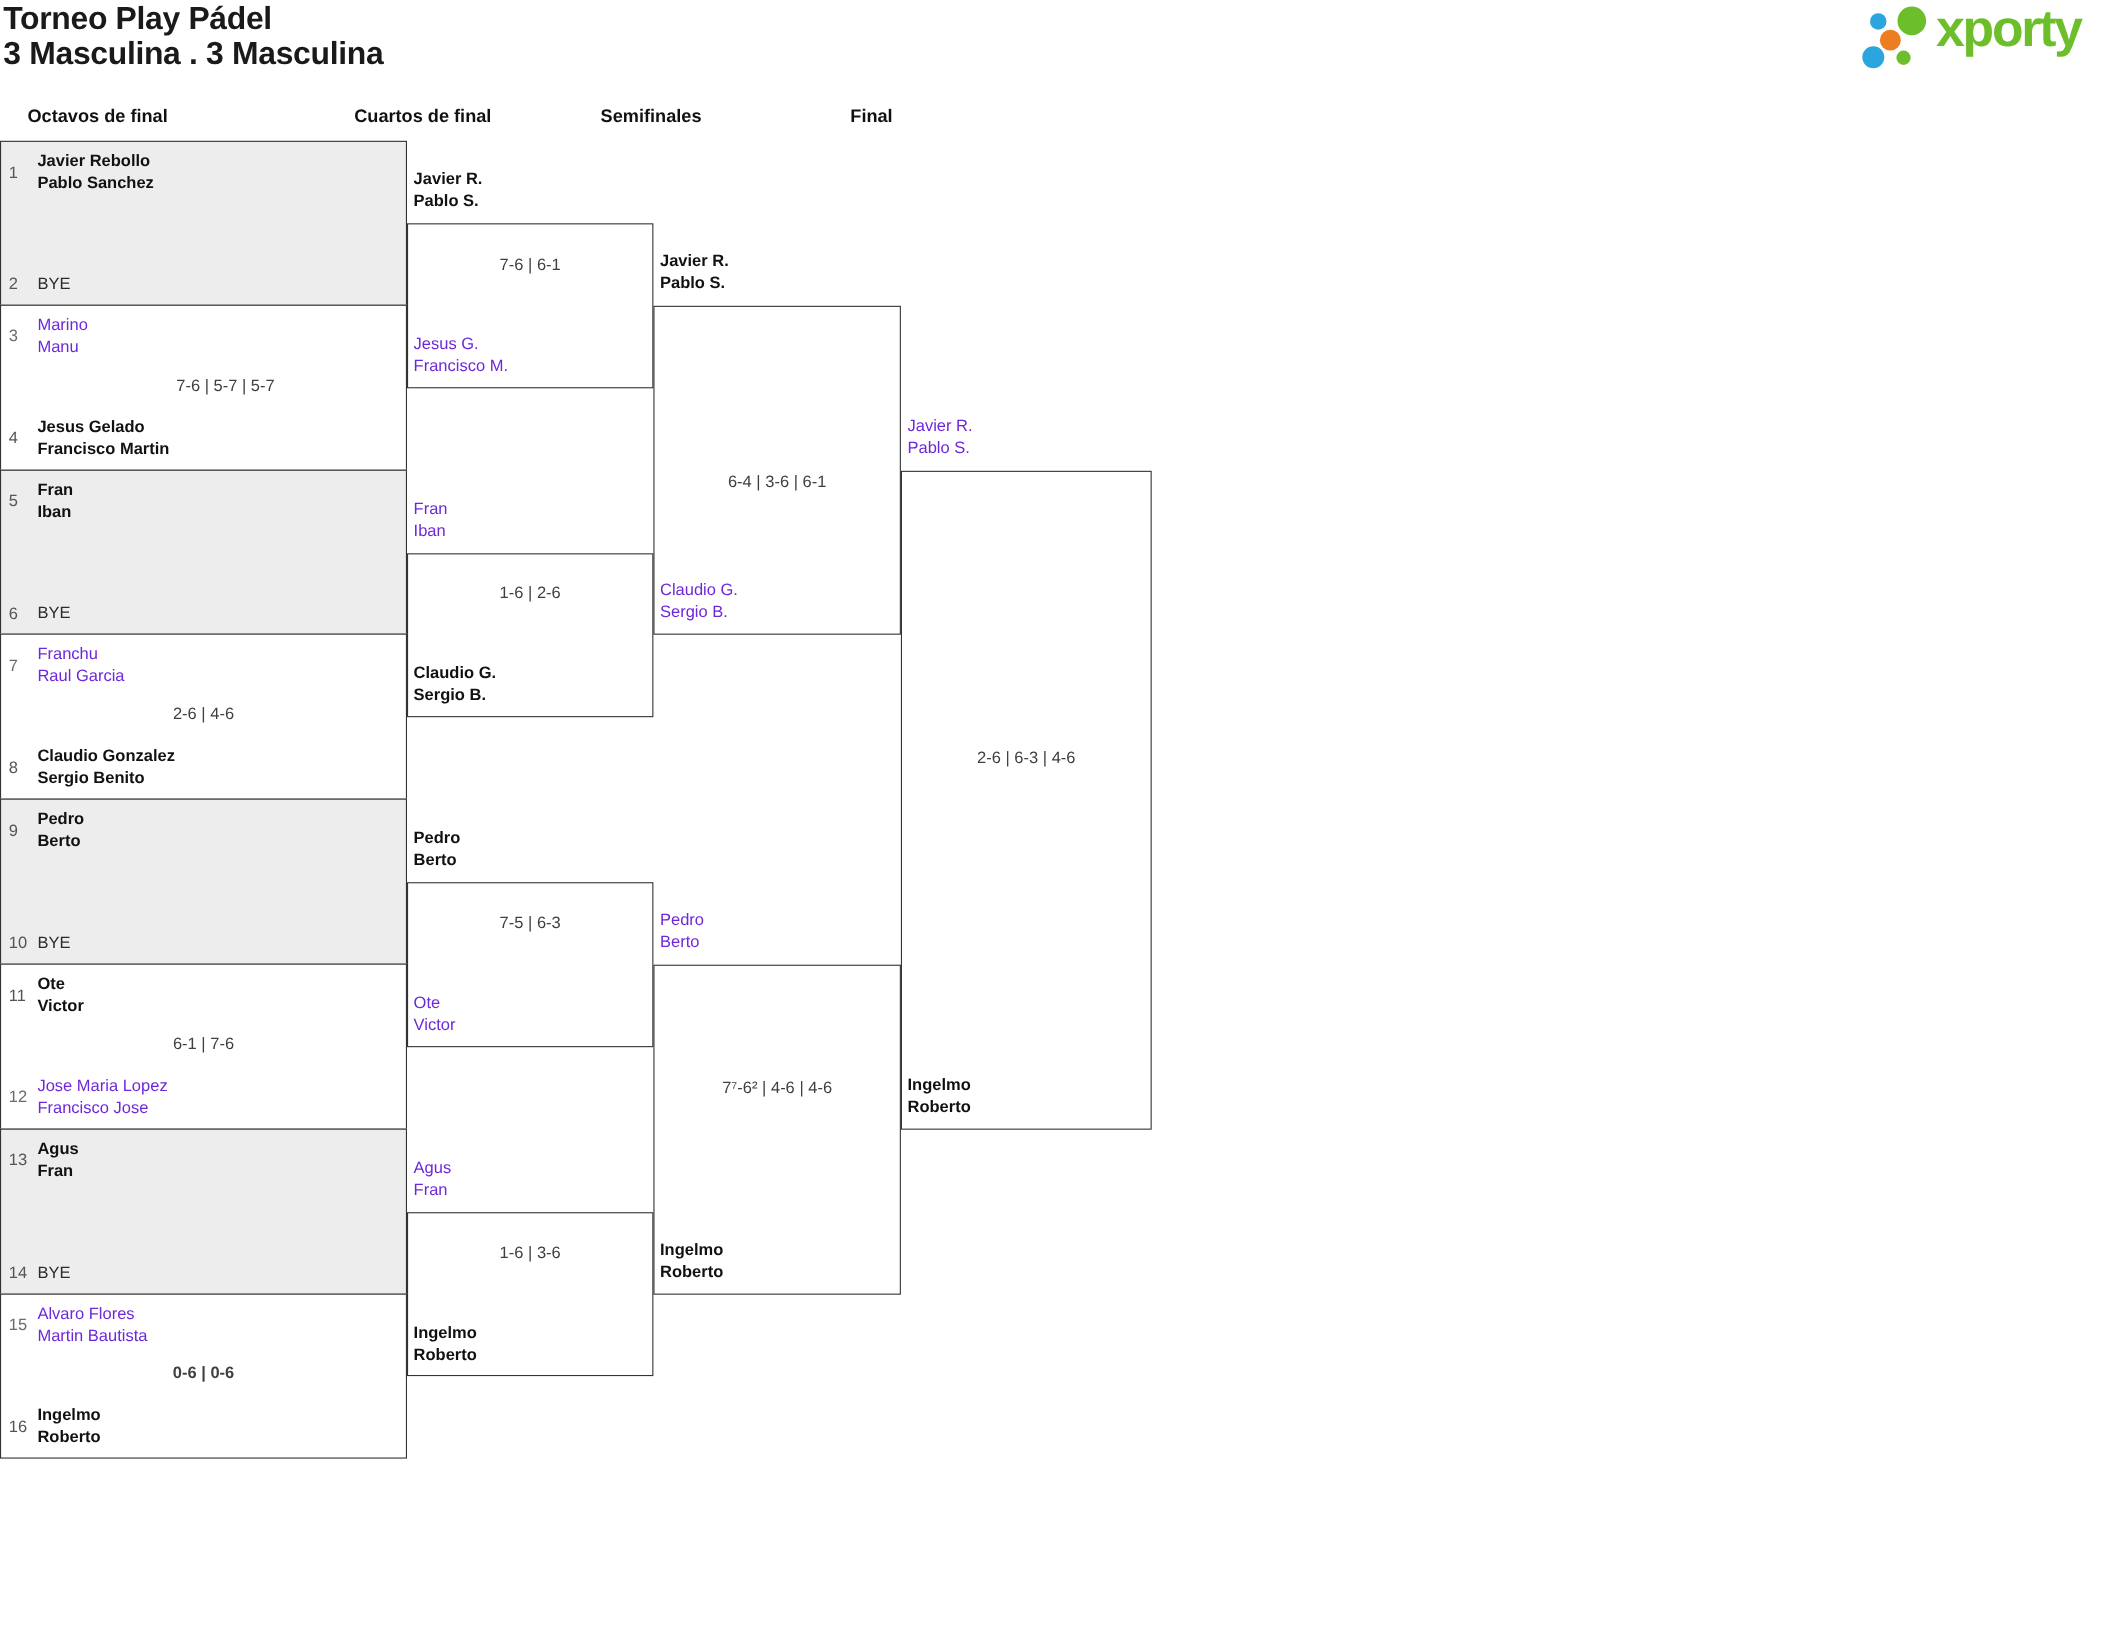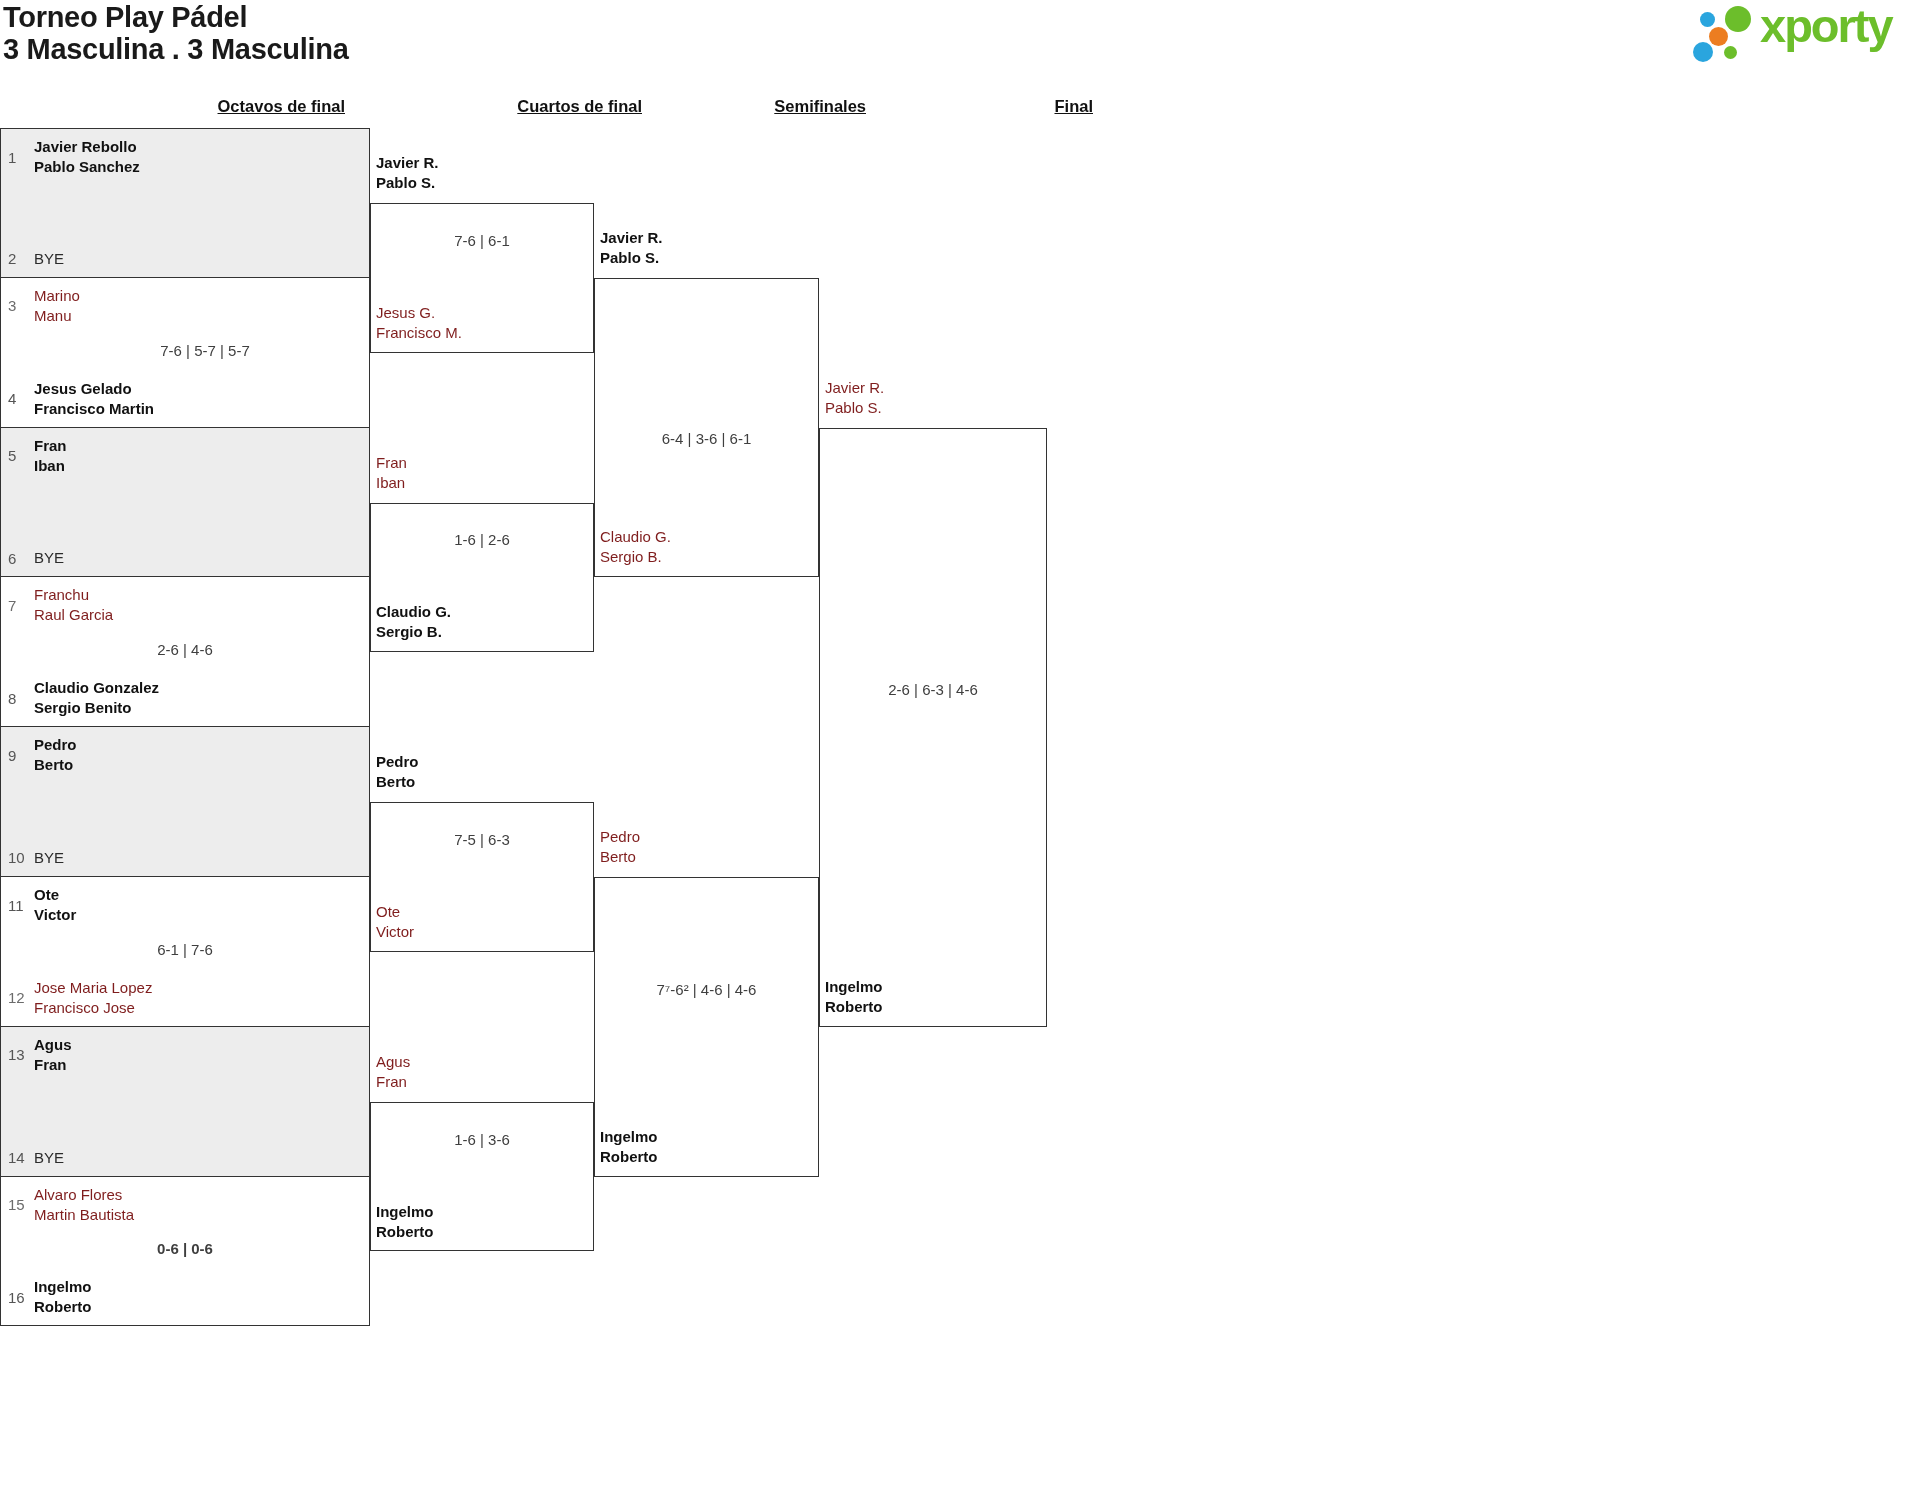--- a/index.html
+++ b/index.html
@@ -10,35 +10,35 @@
   }
   
   .title{position:absolute;left:3px;top:1px;font-size:29px;line-height:32px;
          font-weight:700;color:#1a1a1a;letter-spacing:-0.3px;}
   
   .logo{position:absolute;left:1690px;top:0;width:225px;height:66px;}
   .dot{position:absolute;border-radius:50%;}
   .logo-text{position:absolute;left:70px;top:-4px;font-size:47px;font-weight:800;
              letter-spacing:-2px;line-height:60px;}
   
-  .col-head{position:absolute;top:97px;width:320px;text-align:right;
-            font-size:16.5px;font-weight:600;color:#111;text-decoration:underline;}
+  .col-head{position:absolute;top:97px;width:320px;text-align:left;
+            font-size:16.5px;font-weight:600;color:#111;}
   
   #bracket{position:absolute;left:0;top:0;width:1920px;height:1492px;}
   .match-box{position:absolute;box-sizing:border-box;border:1px solid #333;background:#fff;}
   .match-box.bye-bg{background:#ededed;}
   .rbox{position:absolute;box-sizing:border-box;border:1px solid #333;background:transparent;}
   .slot{position:absolute;left:7px;right:4px;display:flex;align-items:center;gap:7px;}
   .slot-top{top:8px;}
   .slot-bottom{bottom:8px;}
   .seed{min-width:19px;font-size:15px;color:#555;flex-shrink:0;}
   .names{font-size:15px;line-height:20px;}
   .nline{display:block;}
   .winner .names,.adv.winner{font-weight:700;color:#111;}
-  .loser .names,.adv.loser{font-weight:400;color:#7f1d1d;}
+  .loser .names,.adv.loser{font-weight:400;color:#6d28d9;}
   .loser .seed{color:#6b6b6b;}
   .byeslot .names{font-weight:400;color:#2b2b2b;}
   .score{position:absolute;font-size:15px;color:#3f3f3f;text-align:center;}
   .adv{position:absolute;font-size:15px;line-height:20px;}
 </style>
 </head>
 <body>
 
 <div class="title">
   <div>Torneo Play Pádel</div>

